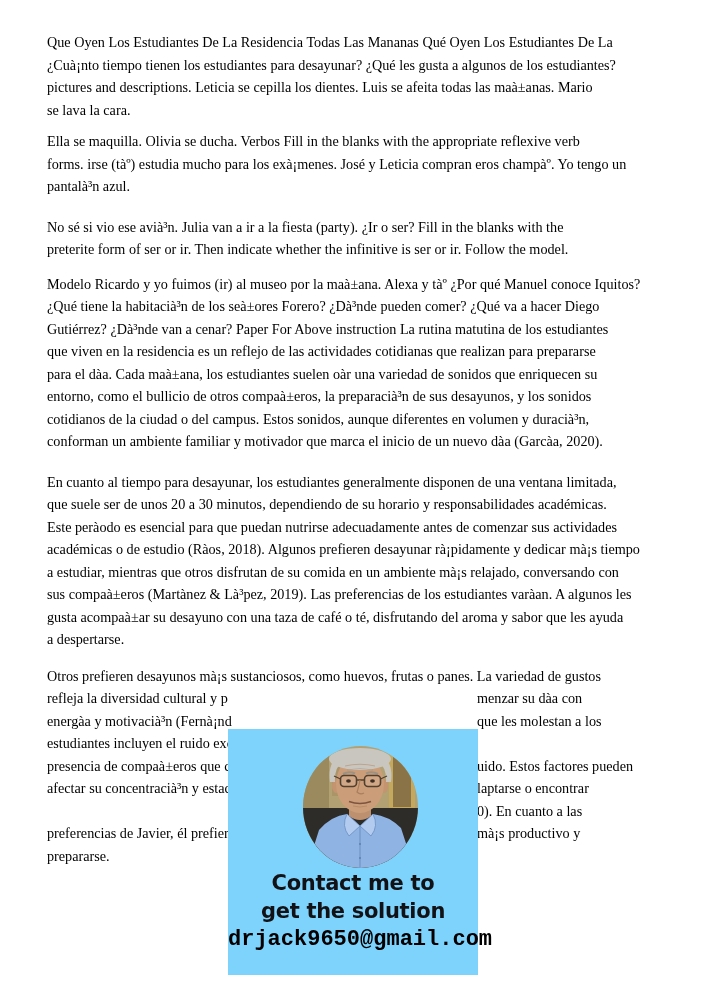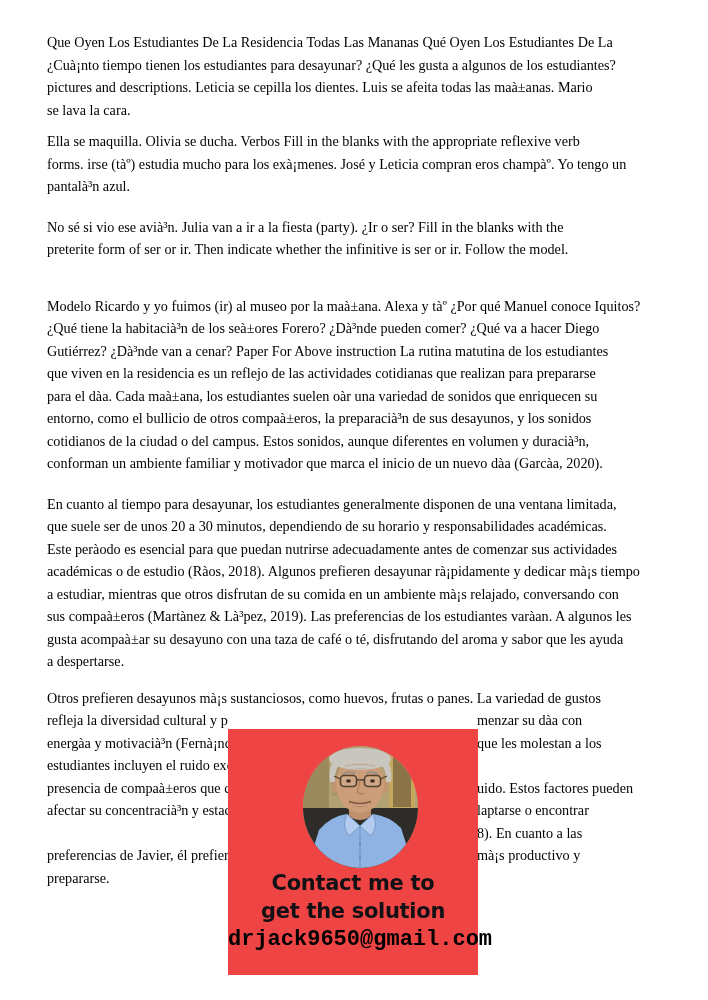--- a/index.html
+++ b/index.html
@@ -15,21 +15,21 @@
   .content {
     position: absolute;
     left: 47px;
     top: 31px;
     width: 620px;
     font-size: 14.2px;
   }
   .paragraph { margin: 0; }
   .paragraph:nth-child(1) { margin-bottom: 9px; }
   .paragraph:nth-child(2) { margin-bottom: 18px; }
-  .paragraph:nth-child(3) { margin-bottom: 34px; }
+  .paragraph:nth-child(3) { margin-bottom: 12px; }
   .paragraph:nth-child(4) { margin-bottom: 18px; }
   .paragraph:nth-child(5) { margin-bottom: 14px; }
   .line {
     position: relative;
     height: 22.5px;
     line-height: 22.5px;
     white-space: pre;
   }
   .frag-right {
     position: absolute;
@@ -119,27 +119,27 @@
         <div class="line">gusta acompaà±ar su desayuno con una taza de café o té, disfrutando del aroma y sabor que les ayuda</div>
         <div class="line">a despertarse.</div>
       </div>
       <div class="paragraph">
         <div class="line">Otros prefieren desayunos mà¡s sustanciosos, como huevos, frutas o panes. La variedad de gustos</div>
         <div class="line"><span class="frag-left">refleja la diversidad cultural y p</span><span class="frag-right">menzar su dàa con</span></div>
         <div class="line"><span class="frag-left">energàa y motivacià³n (Fernà¡nd</span><span class="frag-right">que les molestan a los</span></div>
         <div class="line"><span class="frag-left">estudiantes incluyen el ruido exc</span></div>
         <div class="line"><span class="frag-left">presencia de compaà±eros que c</span><span class="frag-right">uido. Estos factores pueden</span></div>
         <div class="line"><span class="frag-left">afectar su concentracià³n y estad</span><span class="frag-right">laptarse o encontrar</span></div>
-        <div class="line"><span class="frag-right">8). En cuanto a las</span></div>
+        <div class="line"><span class="frag-right">0). En cuanto a las</span></div>
         <div class="line"><span class="frag-left">preferencias de Javier, él prefier</span><span class="frag-right">mà¡s productivo y</span></div>
         <div class="line">prepararse.</div>
       </div>
     </div>
 
-  <div class="promo" style="background: #ef4444;">
+  <div class="promo" style="background: #7dd3fc;">
     <div class="portrait">
       <svg viewBox="0 0 115 122" xmlns="http://www.w3.org/2000/svg" aria-hidden="true">
         <defs>
           <clipPath id="ovalClip">
               <ellipse cx="57.5" cy="61" rx="57.5" ry="61"></ellipse>
             </clipPath>
         </defs>
         <g clip-path="url(#ovalClip)">
           <rect x="0" y="0" width="115" height="122" fill="#b2a173"></rect>
           <rect x="0" y="0" width="26" height="122" fill="#9a8a5e"></rect>

